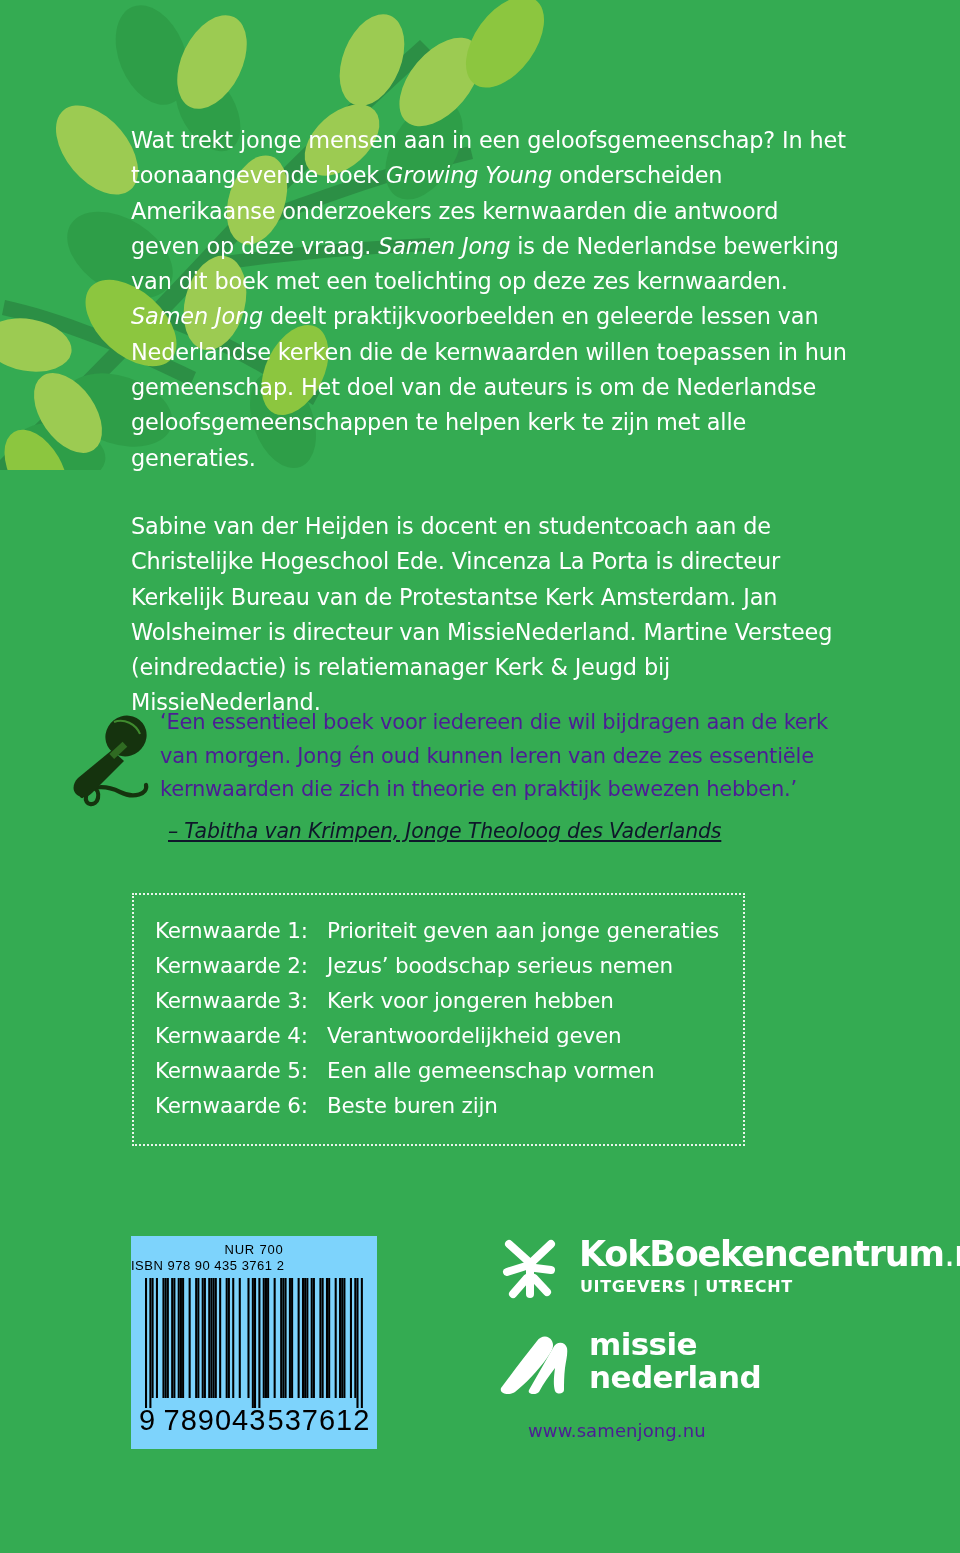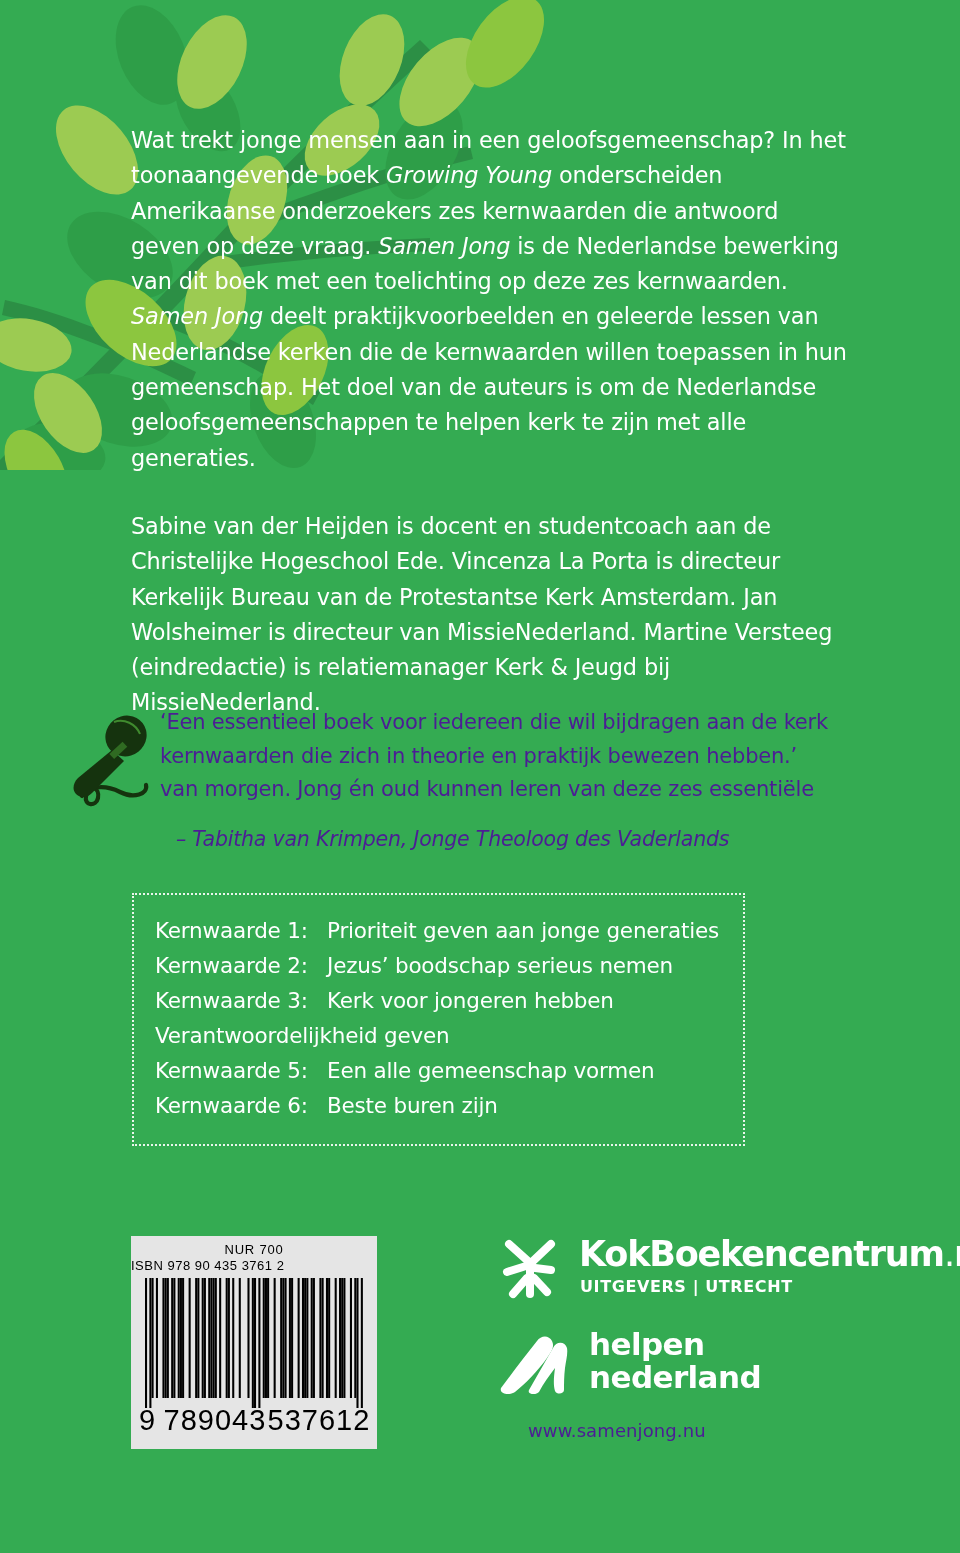--- a/index.html
+++ b/index.html
@@ -68,27 +68,28 @@
   }
   .quote-line {
     color: #4c1d95;
     font-family: "DejaVu Sans", sans-serif;
     font-size: 21px;
     line-height: 33.5px;
     letter-spacing: -0.2px;
     margin: 0;
   }
   .quote-attrib {
-    color: #4c1d95;
+    color: #0f172a;
     font-family: "DejaVu Sans", sans-serif;
     font-style: italic;
     font-size: 20.5px;
     line-height: 33px;
     letter-spacing: -0.2px;
-    margin: 16px;
+    margin: 8px;
+    text-decoration: underline;
   }
 
   
   .values-box {
     position: absolute;
     left: 132px;
     top: 893px;
     width: 613px;
     height: 253px;
     border: 2px dotted #eaf6ec;
@@ -113,21 +114,21 @@
   .value-label { width: 172px; flex: 0 0 172px; }
   .value-text  { flex: 1 1 auto; }
 
   
   .barcode-box {
     position: absolute;
     left: 131px;
     top: 1236px;
     width: 246px;
     height: 213px;
-    background: #e5e5e5;
+    background: #7dd3fc;
   }
   .barcode-nur {
     position: absolute;
     left: 0;
     top: 6px;
     width: 100%;
     text-align: center;
     color: #000000;
     font-family: "Liberation Sans", sans-serif;
     font-size: 13px;
@@ -289,41 +290,42 @@
         <path d="M 44 42 L 56 53 L 24 85 C 19 90 12 90 8 86 C 4 82 5 75 10 70 Z"></path>
         <rect x="41" y="39" width="18" height="7" transform="rotate(-43 50 42)" fill="#2f6b22"></rect>
       </g>
       <g stroke="#3f8a2e" stroke-width="2" fill="none">
         <path d="M 46 14 C 56 10 68 16 72 26"></path>
       </g>
     </svg>
 
     <div class="quote-text">
       <p class="quote-line">‘Een essentieel boek voor iedereen die wil bijdragen aan de kerk</p>
+      <p class="quote-line">van morgen. Jong én oud kunnen leren van deze zes essentiële</p>
       <p class="quote-line">kernwaarden die zich in theorie en praktijk bewezen hebben.’</p>
-      <p class="quote-line">van morgen. Jong én oud kunnen leren van deze zes essentiële</p>
       <p class="quote-attrib">– Tabitha van Krimpen, Jonge Theoloog des Vaderlands</p>
     </div>
   </div>
 
   <div class="values-box">
     <div class="values-list">
       <div class="value-row">
         <span class="value-label">Kernwaarde 1:</span>
         <span class="value-text">Prioriteit geven aan jonge generaties</span>
       </div>
       <div class="value-row">
         <span class="value-label">Kernwaarde 2:</span>
         <span class="value-text">Jezus’ boodschap serieus nemen</span>
       </div>
       <div class="value-row">
         <span class="value-label">Kernwaarde 3:</span>
         <span class="value-text">Kerk voor jongeren hebben</span>
       </div>
       <div class="value-row">
+        <span class="value-label">Kernwaarde 4:</span>
         <span class="value-text">Verantwoordelijkheid geven</span>
       </div>
       <div class="value-row">
         <span class="value-label">Kernwaarde 5:</span>
         <span class="value-text">Een alle gemeenschap vormen</span>
       </div>
       <div class="value-row">
         <span class="value-label">Kernwaarde 6:</span>
         <span class="value-text">Beste buren zijn</span>
       </div>
@@ -416,20 +418,20 @@
   </div>
 
   <div class="logo-missie">
     <svg class="logo-missie-mark" viewBox="0 0 80 62" aria-hidden="true">
       <g fill="#ffffff">
         <path d="M 2 56 C 14 40 26 24 38 9 C 42 3 50 3 53 9 C 56 15 52 20 48 26 C 38 40 26 52 16 60 C 10 64 0 62 2 56 Z"></path>
         <path d="M 30 58 C 38 44 46 30 54 16 C 57 9 66 9 68 16 C 69 22 67 28 66 36 C 65 44 65 52 65 58 C 65 62 58 63 56 59 C 54 52 55 44 56 36 C 50 44 44 52 40 60 C 36 64 28 62 30 58 Z"></path>
       </g>
     </svg>
     <div class="logo-missie-word">
-      <div>helpen</div>
+      <div>missie</div>
       <div>nederland</div>
     </div>
   </div>
 
   <div class="website">www.samenjong.nu</div>
 
 </div>
 
 </body></html>

